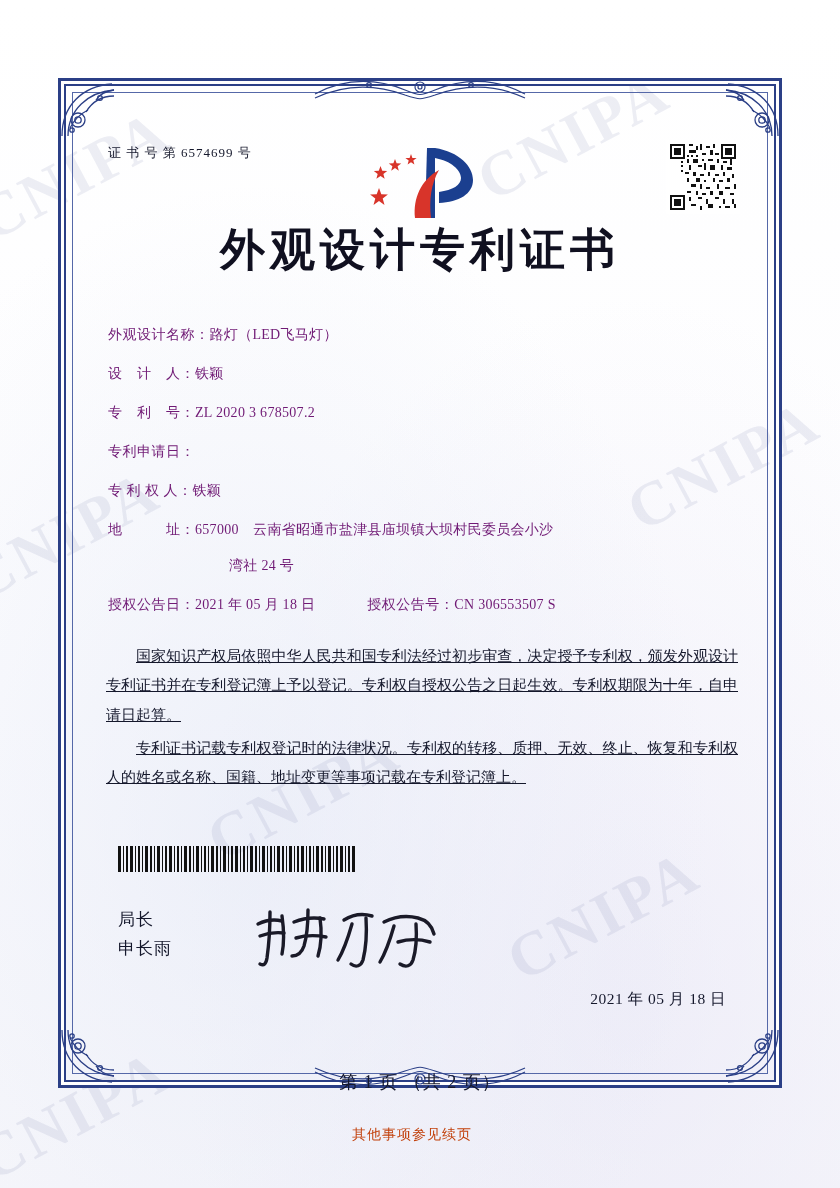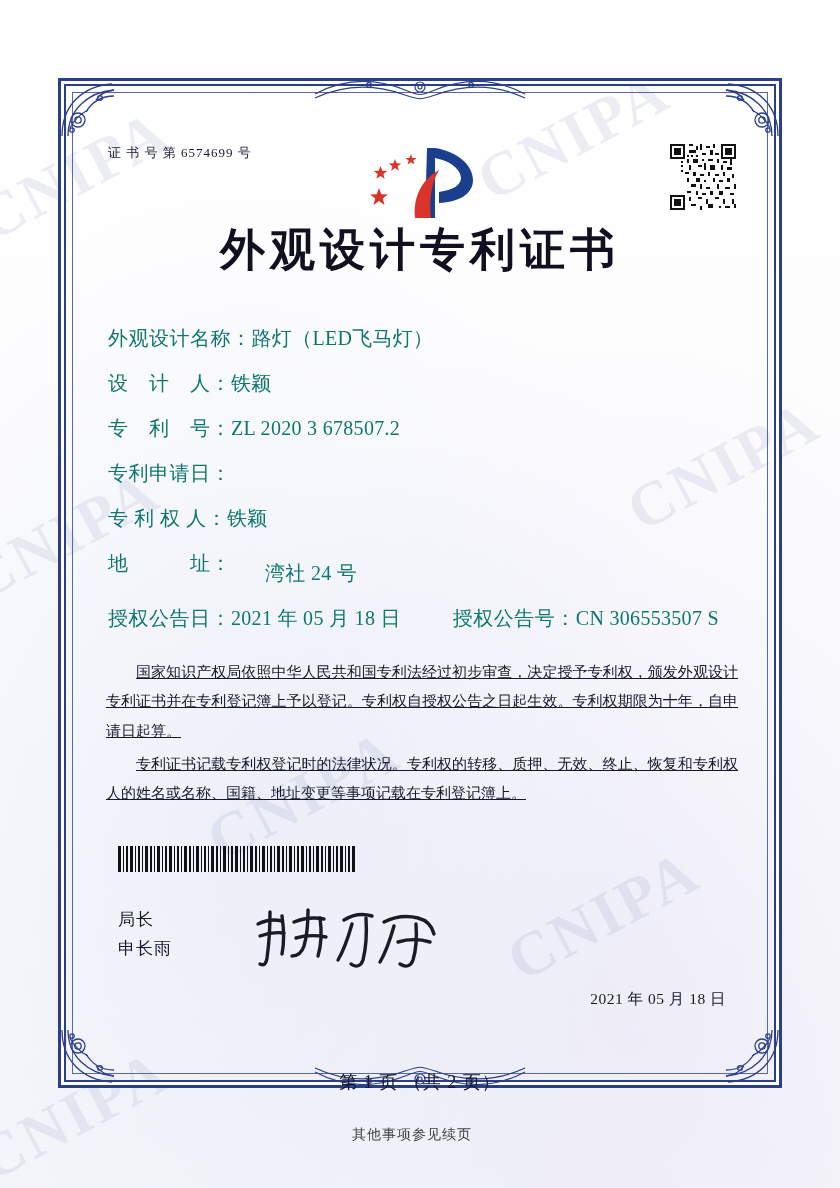--- a/index.html
+++ b/index.html
@@ -136,43 +136,43 @@
     font-size: 45px;
     font-weight: bold;
     letter-spacing: 5px;
     color: #101020;
     margin-top: 6px;
     font-family: "Liberation Serif", "DejaVu Serif", serif;
   }
 
   .fields {
     margin-top: 48px;
-    font-size: 20px;
+    font-size: 14px;
     line-height: 1;
-    color: #0f766e;
+    color: #701a75;
     font-family: Liberation Serif, serif;
   }
   .field-row {
     display: flex;
     align-items: flex-start;
     margin-bottom: 25px;
     padding-left: 8px;
   }
   .field-label {
     flex: 0 0 auto;
     white-space: pre;
     letter-spacing: 0.5px;
   }
   .field-value {
     flex: 1 1 auto;
     letter-spacing: 0.3px;
   }
   .field-value .sub-line {
     display: block;
-    margin-top: 10px;
+    margin-top: 22px;
     padding-left: 34px;
   }
   .field-row.dual .field-value {
     flex: 0 0 auto;
     margin-right: 52px;
   }
 
   .paragraphs {
     margin-top: 30px;
     font-size: 15px;
@@ -234,21 +234,21 @@
     letter-spacing: 1px;
   }
 
   .footnote {
     position: absolute;
     left: 0;
     right: 16px;
     bottom: 44px;
     text-align: center;
     font-size: 14px;
-    color: #404040;
+    color: #c2410c;
     letter-spacing: 1px;
   }
 </style>
 </head>
 <body>
 
 <div class="page">
   <div class="paper-tint"></div>
 
   <div class="watermarks">
@@ -465,20 +465,21 @@
       <div class="field-row">
         <span class="field-label">专利申请日：</span>
       </div>
       <div class="field-row">
         <span class="field-label">专 利 权 人：</span>
         <span class="field-value">铁颖</span>
       </div>
       <div class="field-row">
         <span class="field-label">地　　　址：</span>
         <span class="field-value">
+          <span>657000　云南省昭通市盐津县庙坝镇大坝村民委员会小沙</span>
           <span class="sub-line">湾社 24 号</span>
         </span>
       </div>
       <div class="field-row dual">
         <span class="field-label">授权公告日：</span>
         <span class="field-value">2021 年 05 月 18 日</span>
         <span class="field-label">授权公告号：</span>
         <span class="field-value">CN 306553507 S</span>
       </div>
     </div>

